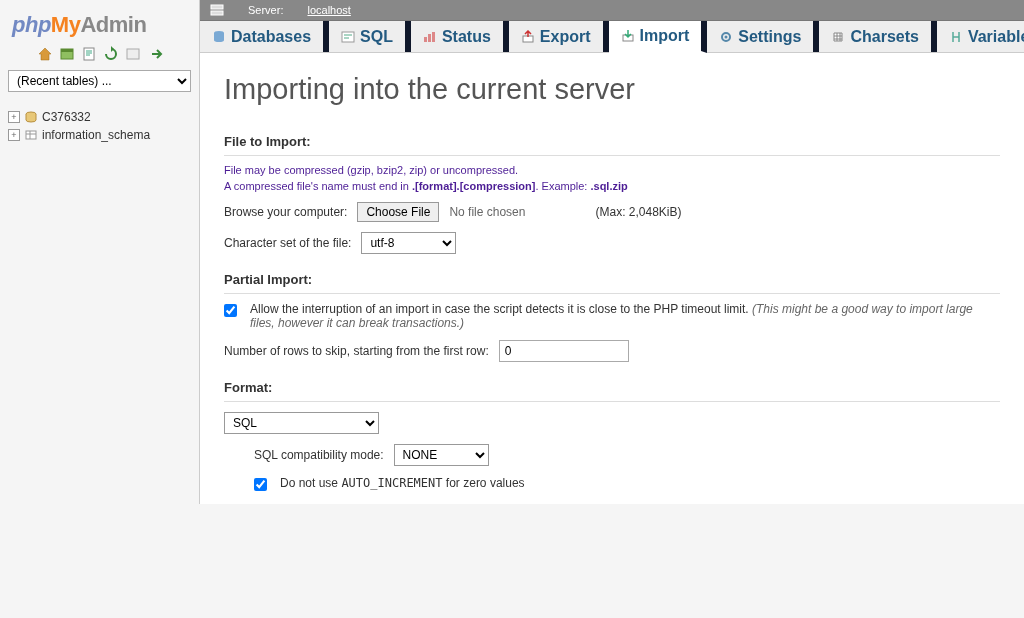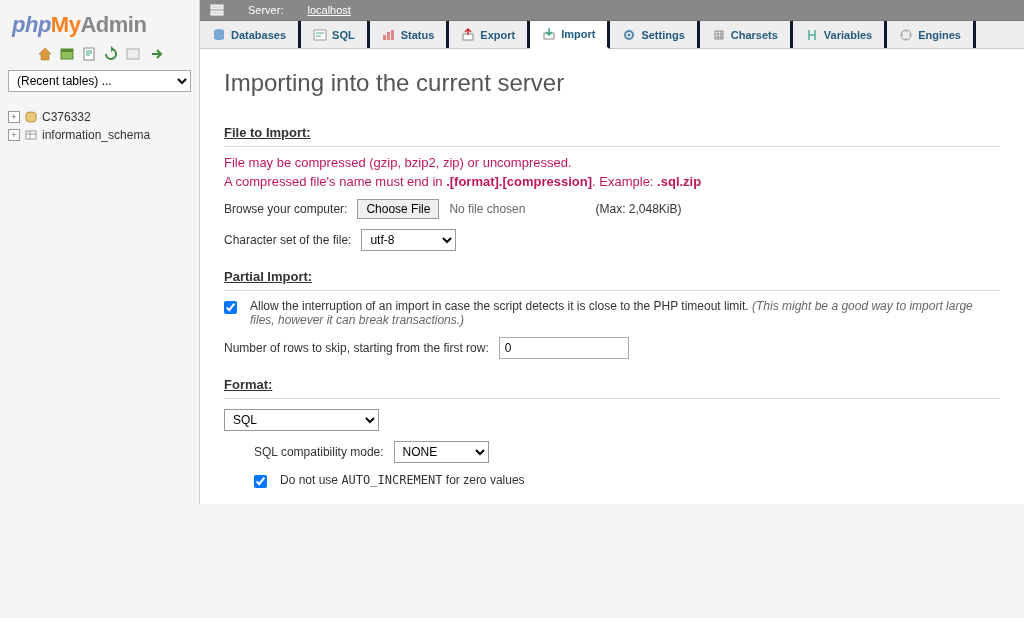--- a/index.html
+++ b/index.html
@@ -14,27 +14,27 @@
 .icon-row .ic { width: 16px; height: 16px; display: inline-flex; align-items: center; justify-content: center; font-size: 13px; }
 .recent { width: 100%; padding: 2px 4px; margin-bottom: 12px; font-size: 12px; border: 1px solid #aaa; background: #fff; }
 .tree { margin-top: 4px; }
 .tree-item { display: flex; align-items: center; gap: 4px; padding: 2px 0; font-size: 12px; color: #333; cursor: pointer; }
 .tree-item .plus { width: 12px; height: 12px; border: 1px solid #999; background: #fff; font-size: 9px; line-height: 10px; text-align: center; color: #666; }
 .tree-item .dbico { width: 14px; height: 12px; display: inline-block; }
 .main { flex: 1; background: #fff; display: flex; flex-direction: column; overflow: hidden; }
 .breadcrumb { background: #888; color: #fff; padding: 4px 10px; font-size: 11px; display: flex; align-items: center; gap: 24px; border-bottom: 1px solid #777; }
 .breadcrumb .srv-ic { width: 14px; height: 12px; display:inline-block; }
 .tabs { display: flex; background: #eee; border-bottom: 1px solid #ccc; }
-.tab { display: flex; align-items: center; gap: 5px; padding: 6px 12px; border-right: 3px solid #0f172a; color: #235a81; font-weight: bold; font-size: 11px; cursor: pointer; }
+.tab { display: flex; align-items: center; gap: 5px; padding: 6px 12px; border-right: 6px solid #0f172a; color: #235a81; font-weight: bold; font-size: 16px; cursor: pointer; }
 .tab.active { background: #fff; border-bottom: 2px solid #fff; margin-bottom: -1px; }
 .tab .tico { width: 14px; height: 14px; display:inline-block; }
 .content { padding: 20px 24px; overflow-y: auto; flex: 1; }
-h1 { font-size: 24px; font-weight: normal; color: #555; margin-bottom: 28px; }
-.section-h { font-weight: bold; color: #333; margin: 18px 0 8px 0; border-bottom: 1px solid #ddd; padding-bottom: 6px; font-size: 13px; text-decoration: underline; }
-.para { color: #be185d; margin: 4px 0; font-size: 13px; }
+h1 { font-size: 29px; font-weight: normal; color: #555; margin-bottom: 28px; }
+.section-h { font-weight: bold; color: #333; margin: 18px 0 8px 0; border-bottom: 1px solid #ddd; padding-bottom: 6px; font-size: 13px; }
+.para { color: #4c1d95; margin: 4px 0; font-size: 11px; }
 .row { display: flex; align-items: center; gap: 10px; margin: 10px 0; }
 .file-btn { padding: 2px 8px; border: 1px solid #999; background: #efefef; font-size: 12px; cursor: pointer; }
 .muted { color: #666; }
 .sel { padding: 2px 4px; border: 1px solid #999; font-size: 12px; background: #fff; min-width: 95px; }
 .sel.wide { min-width: 155px; }
 .chk-row { display: flex; align-items: flex-start; gap: 13px; margin: 8px 0; flex-wrap: wrap; }
 .chk-row input[type="checkbox"] { margin-top: 2px; }
 .hint { font-style: italic; color: #666; }
 .numin { width: 130px; padding: 3px 5px; border: 1px solid #aaa; font-size: 12px; }
 .indent { margin-left: 30px; }

